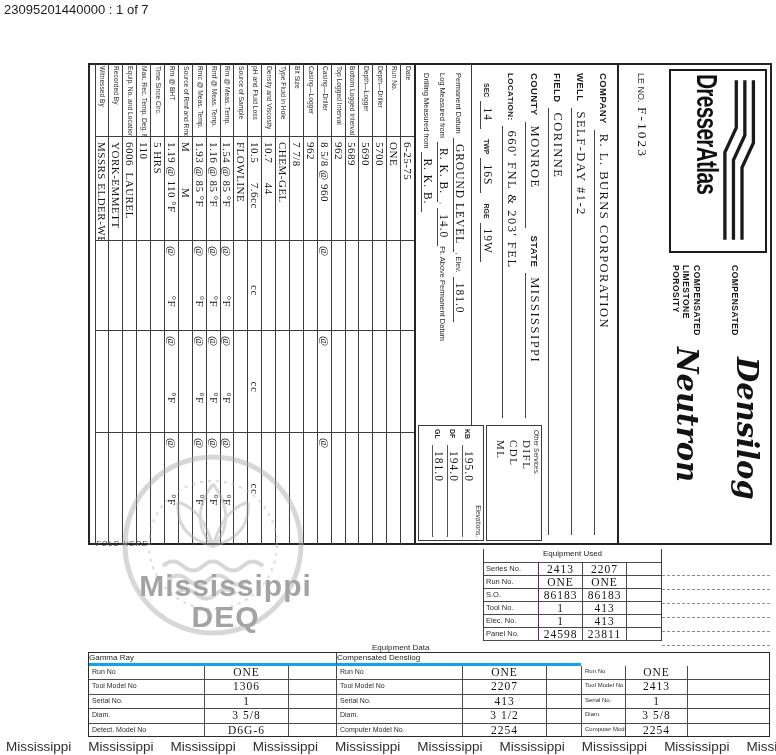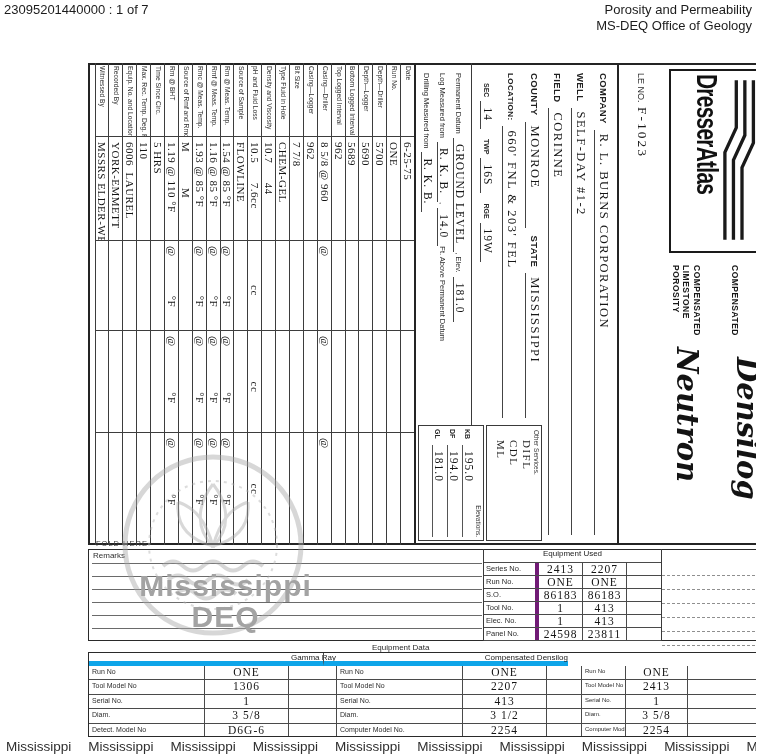--- a/index.html
+++ b/index.html
@@ -1,17 +1,17 @@
 <!DOCTYPE html>
 <html><head>
 <meta charset="utf-8">
 <style>
   html,body{margin:0;padding:0;background:#ffffff;}
   .page{position:relative;width:756px;height:755px;background:#fff;overflow:hidden;
-        font-family:"Liberation Sans",sans-serif;color:#1e1e1e;}
+        font-family:"Liberation Sans",sans-serif;color:#1e1e1e;padding-left:20px;}
   
   .hdr{position:absolute;top:2px;font-size:13px;line-height:16px;color:#1c1c1c;}
   .hdr-left{left:4px;}
   .hdr-right{right:4px;text-align:right;}
 
   
   .rot-wrap{position:absolute;left:88px;top:63px;width:684px;height:482px;overflow:hidden;}
   .rot{position:absolute;left:0;top:0;width:482px;height:684px;
        transform:translate(684px,0) rotate(90deg);transform-origin:0 0;}
   .form-outline{position:absolute;inset:0;border:2px solid #242424;}
@@ -71,42 +71,42 @@
 
   .mtable{position:absolute;left:0;right:0;top:356px;border-top:2px solid #242424;}
   .mrow{display:flex;height:13.9px;border-bottom:1px solid #3d3d3d;box-sizing:border-box;}
   .ml{width:74px;border-right:1px solid #3d3d3d;font-size:6.7px;color:#2e2e2e;
       padding:2px 0 0 3px;white-space:nowrap;overflow:hidden;box-sizing:border-box;}
   .mc{font-family:"Liberation Serif",serif;font-size:11px;letter-spacing:.5px;color:#141414;
       white-space:pre;overflow:hidden;padding:0 0 0 5px;border-right:1px solid #3d3d3d;box-sizing:border-box;}
   .c1{width:104px;} .c2{width:90px;} .c3{width:102px;} .c4{flex:1;border-right:none;}
 
   
-  .fold{position:absolute;left:96px;top:539px;font-size:7.5px;letter-spacing:1px;color:#3a3a3a;}
+  .fold{position:absolute;left:96px;top:539px;font-size:7.5px;letter-spacing:1px;color:#3a3a3a;font-style:italic;}
   .remarks{position:absolute;left:88px;top:549px;width:682px;height:92px;border:1.5px solid #2a2a2a;
            box-sizing:border-box;}
   .rlabel{position:absolute;left:4px;top:1px;font-size:8px;color:#2e2e2e;}
   .rline{position:absolute;left:3px;width:390px;border-bottom:1px solid #6a6a6a;}
   .eqused{position:absolute;left:483px;top:549px;width:179px;height:92px;border-left:1px solid #3a3a3a;
           border-right:1px solid #3a3a3a;box-sizing:border-box;}
   .eu-title{height:13px;border-bottom:1px solid #4a4a4a;font-size:8px;text-align:center;color:#222;}
   .eu-row{display:flex;height:13px;border-bottom:1px solid #4a4a4a;box-sizing:border-box;}
-  .eu-l{width:55px;border-right:4px solid #701a75;font-size:7.5px;color:#2c2c2c;padding:1px 0 0 2px;
+  .eu-l{width:55px;border-right:1px solid #701a75;font-size:7.5px;color:#2c2c2c;padding:1px 0 0 2px;
         white-space:nowrap;overflow:hidden;box-sizing:border-box;}
   .eu-v{width:44px;border-right:1px solid #4a4a4a;font-family:"Liberation Serif",serif;font-size:11.5px;
         letter-spacing:1px;text-align:center;color:#141414;overflow:hidden;box-sizing:border-box;}
   .eu-e{flex:1;}
   .eu-ext{position:absolute;left:662px;top:562px;width:108px;}
   .eu-ext div{height:13px;border-bottom:1px dashed #8f8f8f;}
   .ed-title{position:absolute;left:372px;top:643px;font-size:8px;color:#2a2a2a;}
   .edata{position:absolute;left:88px;top:652px;width:682px;height:85px;border:1.5px solid #2a2a2a;
          box-sizing:border-box;overflow:hidden;}
-  .ed-head{position:absolute;top:0;height:13px;border-bottom:5px solid #0ea5e9;font-size:8px;
-           text-align:right;color:#222;box-sizing:border-box;}
-  .edh1{left:0;width:247px;} .edh2{left:234px;width:245px;border-left:1px solid #4a4a4a;}
+  .ed-head{position:absolute;top:0;height:13px;border-bottom:3px solid #0ea5e9;font-size:8px;
+           text-align:left;color:#222;box-sizing:border-box;}
+  .edh1{left:0;width:247px;} .edh2{left:247px;width:245px;border-left:1px solid #4a4a4a;}
   .edh3{left:492px;width:188px;border-left:1px solid #4a4a4a;}
   .ed-rows{position:absolute;top:13px;}
   .edg1{left:0;width:247px;} .edg2{left:247px;width:245px;border-left:1px solid #4a4a4a;}
   .edg3{left:492px;width:188px;border-left:1px solid #4a4a4a;}
   .ed-row{display:flex;height:14.4px;border-bottom:1px solid #4a4a4a;box-sizing:border-box;}
   .ed-l{border-right:1px solid #4a4a4a;font-size:7px;color:#2c2c2c;padding:2px 0 0 3px;
         white-space:nowrap;overflow:hidden;box-sizing:border-box;}
   .edg1 .ed-l{width:116px;} .edg2 .ed-l{width:126px;} .edg3 .ed-l{width:44px;font-size:6px;}
   .ed-v{border-right:1px solid #4a4a4a;font-family:"Liberation Serif",serif;font-size:11.5px;
         letter-spacing:1px;text-align:center;color:#141414;overflow:hidden;box-sizing:border-box;}
@@ -124,24 +124,20 @@
          font-size:13.5px;color:#2f2f2f;white-space:nowrap;}
 </style>
 </head>
 <body>
 
 <div class="page">
 
   <div class="hdr hdr-left">
     <div>23095201440000 : 1 of 7</div>
   </div>
-  <div class="hdr hdr-right">
-    <div>Porosity and Permeability</div>
-    <div>MS-DEQ Office of Geology</div>
-  </div>
 
   <div class="rot-wrap">
     <div class="rot">
       <div class="form-outline"></div>
 
       <div class="logo-box">
         <svg class="logo-waves" viewBox="0 0 176 40">
           <path d="M4 8 H70 L96 20 H172" stroke="#1a1a1a" stroke-width="3.5" fill="none"></path>
           <path d="M4 17 H62 L88 29 H172" stroke="#1a1a1a" stroke-width="3.5" fill="none"></path>
           <path d="M4 26 H54 L80 38 H172" stroke="#1a1a1a" stroke-width="3.5" fill="none"></path>
@@ -433,29 +429,20 @@
             <div class="mc c2"></div>
             <div class="mc c3"></div>
             <div class="mc c4"></div>
           </div>
         </div>
     </div>
   </div>
 
   <div class="fold">FOLD HERE</div>
 
-  <div class="remarks">
-    <span class="rlabel">Remarks</span>
-    <div class="rline" style="top:13px"></div>
-    <div class="rline" style="top:26px"></div>
-    <div class="rline" style="top:39px"></div>
-    <div class="rline" style="top:52px"></div>
-    <div class="rline" style="top:65px"></div>
-    <div class="rline" style="top:78px"></div>
-  </div>
 
   <div class="eqused">
     <div class="eu-title">Equipment Used</div>
     <div>
 
         <div class="eu-row">
           <div class="eu-l">Series No.</div>
           <div class="eu-v">2413</div>
           <div class="eu-v">2207</div>
           <div class="eu-e"></div>

